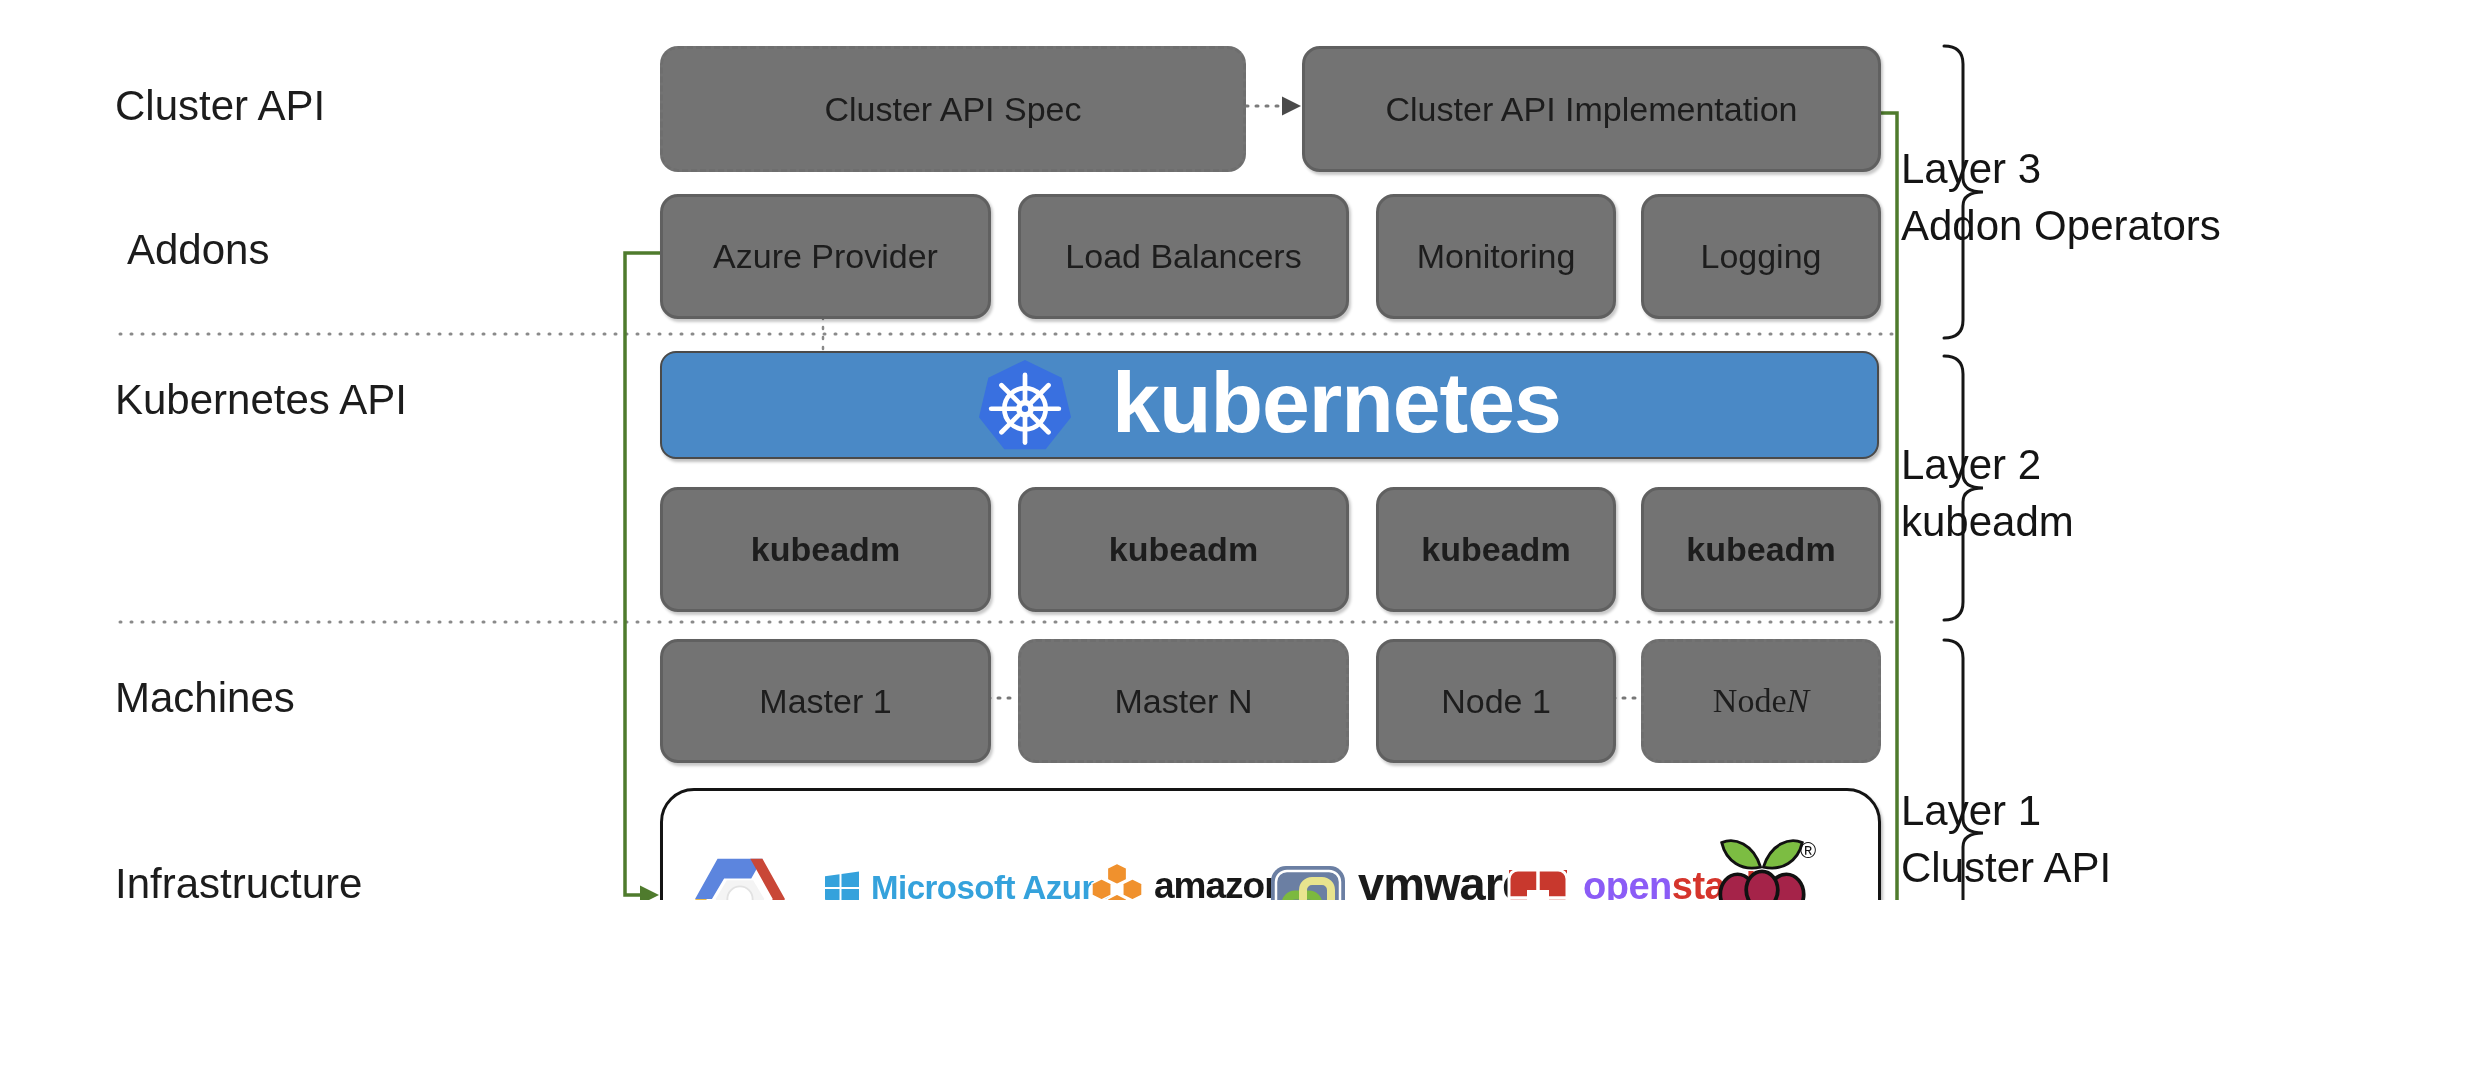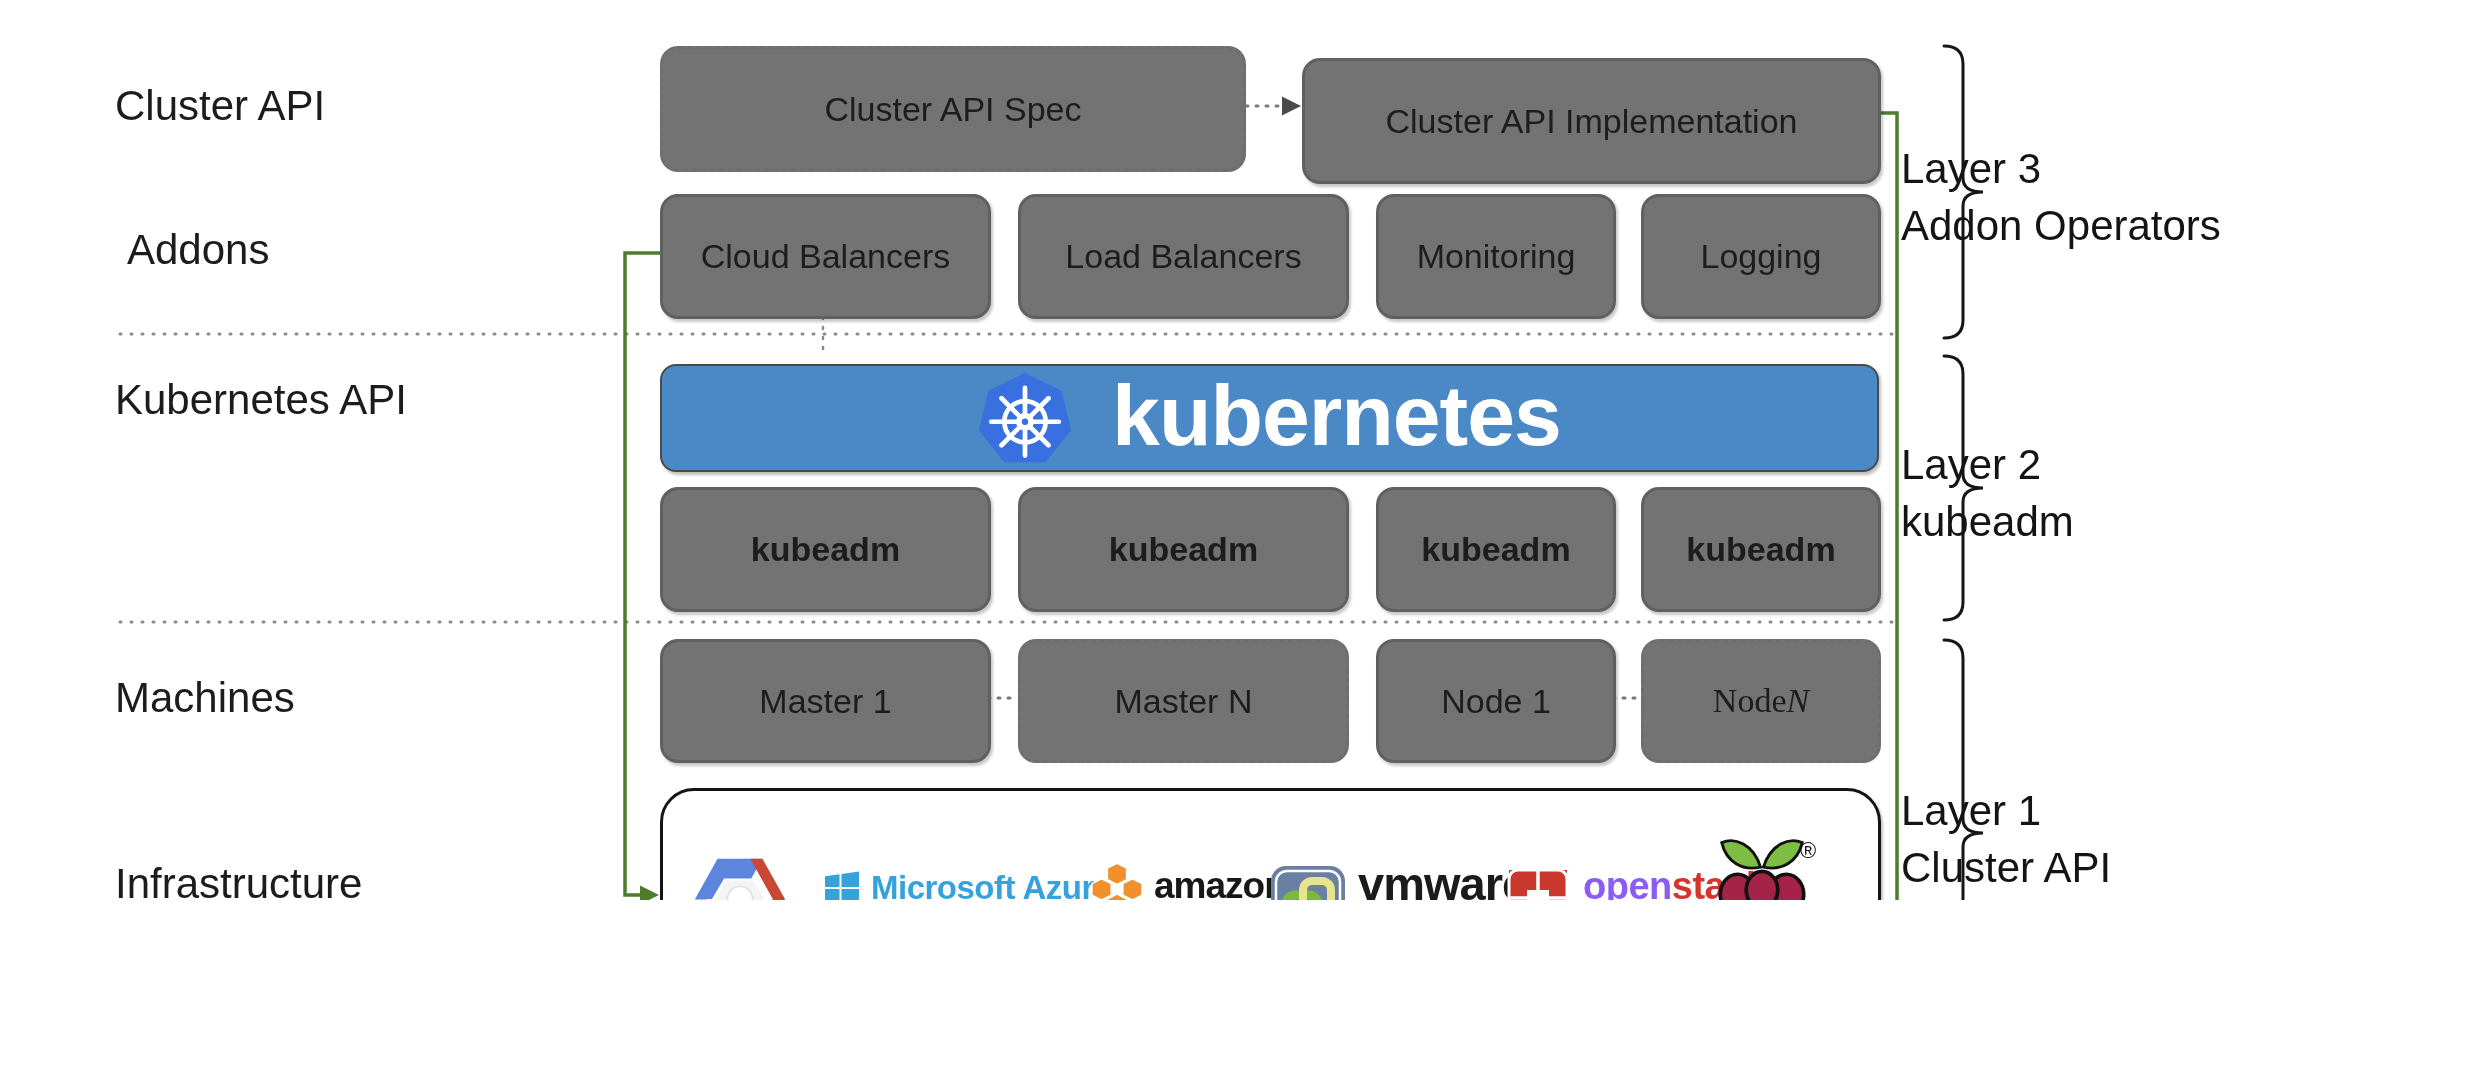--- a/index.html
+++ b/index.html
@@ -9,21 +9,21 @@
 
   .rowlabel{position:absolute;left:115px;height:56px;line-height:56px;font-size:42px;color:#1c1c1c;white-space:nowrap;}
 
   .box{position:absolute;background:#737373;border:3px solid #606060;border-radius:18px;
        display:flex;align-items:center;justify-content:center;
        font-size:34px;color:#1d1d1d;white-space:nowrap;
        box-shadow:2px 2.5px 3px rgba(0,0,0,0.22);}
   .box.dashed{border-style:dashed;border-color:#6e6e6e;box-shadow:none;}
   .box.bold{font-weight:bold;}
 
-  .banner{position:absolute;left:660px;top:364px;width:1215px;height:104px;
+  .banner{position:absolute;left:660px;top:351px;width:1215px;height:104px;
           background:#4A89C6;border:2.5px solid #4a4a4a;border-radius:16px;
           display:flex;align-items:center;justify-content:center;gap:40px;
           box-shadow:2px 2.5px 3px rgba(0,0,0,0.25);}
   .banner .wordmark{color:#ffffff;font-size:86px;font-weight:bold;letter-spacing:-1px;line-height:1;transform:translateY(-3px);}
 
   .infra{position:absolute;left:660px;top:788px;width:1215px;height:222px;
          background:#ffffff;border:3.5px solid #141414;border-radius:34px;
          box-shadow:2px 3px 3px rgba(0,0,0,0.25);}
   .logo{position:absolute;display:flex;align-items:center;}
 
@@ -81,26 +81,26 @@
 
   <div class="rowlabel" style="top:78px;">Cluster API</div>
   <div class="rowlabel" style="top:222px;left:127px;">Addons</div>
   <div class="rowlabel" style="top:372px;">Kubernetes API</div>
   <div class="rowlabel" style="top:670px;">Machines</div>
   <div class="rowlabel" style="top:856px;">Infrastructure</div>
 
   <div class="box dashed" style="left:660px;top:46px;width:580px;height:120px;">
     <span>Cluster API Spec</span>
   </div>
-  <div class="box" style="left:1302px;top:58px;width:573px;height:120px;">
+  <div class="box" style="left:1302px;top:46px;width:573px;height:120px;">
     <span>Cluster API Implementation</span>
   </div>
 
   <div class="box" style="left:660px;top:194px;width:325px;height:119px;">
-    <span>Cloud Balancers</span>
+    <span>Azure Provider</span>
   </div>
   <div class="box" style="left:1018px;top:194px;width:325px;height:119px;">
     <span>Load Balancers</span>
   </div>
   <div class="box" style="left:1376px;top:194px;width:234px;height:119px;">
     <span>Monitoring</span>
   </div>
   <div class="box" style="left:1641px;top:194px;width:234px;height:119px;">
     <span>Logging</span>
   </div>

